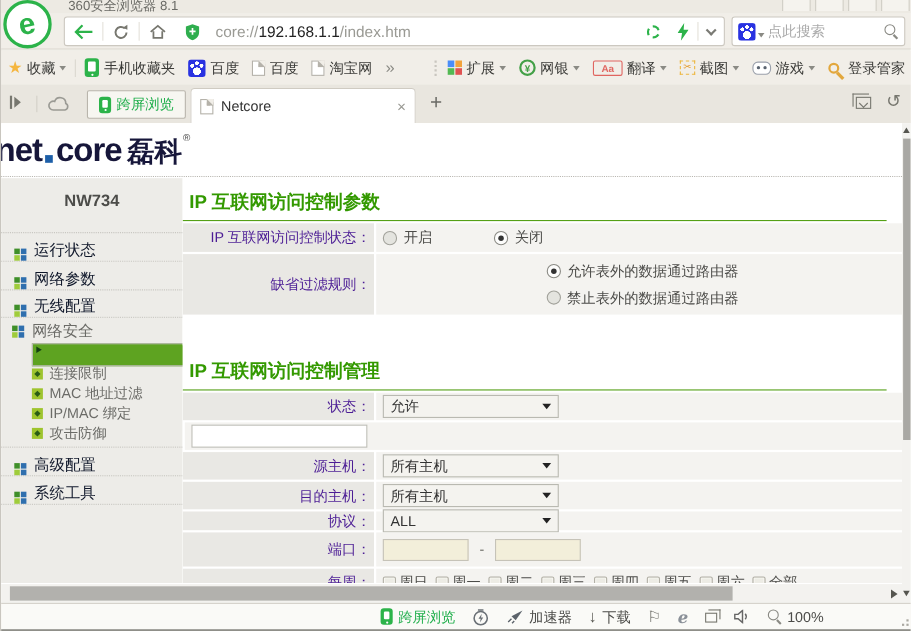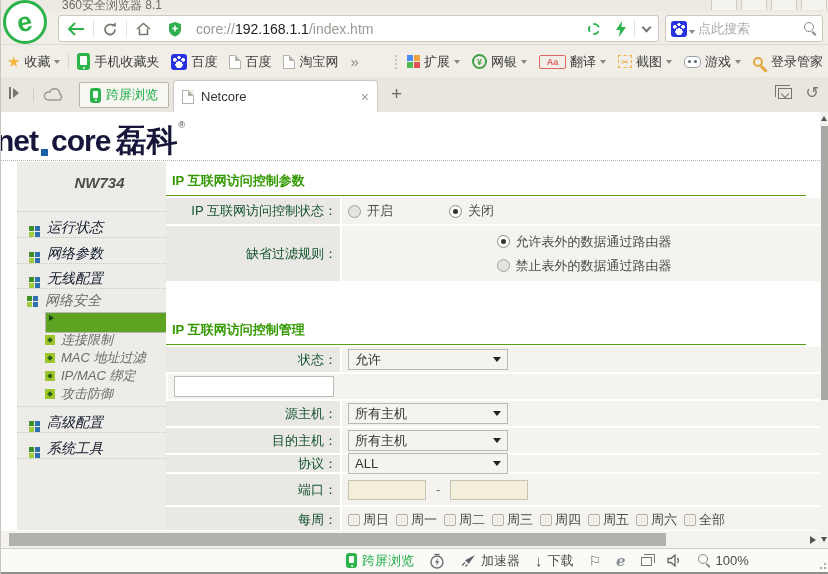--- a/index.html
+++ b/index.html
@@ -80,45 +80,45 @@
   .tablist:before { content:""; position:absolute; left:-4px; top:-4px; width:14px; height:11px; border:1.5px solid #77776f; border-right:none; border-bottom:none; }
   .tablist:after { content:""; position:absolute; left:3px; top:2px; width:5px; height:5px; border-right:1.5px solid #77776f; border-bottom:1.5px solid #77776f; transform:rotate(45deg); }
   .undoicon { font-size:16px; color:#77776f; line-height:1; }
 
   
   .page { position:absolute; left:0; top:112px; width:828px; height:436px; background:#fff; }
   .pghead { position:absolute; left:0; top:0; width:819px; height:49px; background:#fff; border-bottom:1px dotted #b8b6b0; overflow:hidden; }
   .brand { position:absolute; left:-5px; top:8px; display:flex; align-items:baseline; white-space:nowrap; }
   .brand .lat { font-size:30px; font-weight:bold; color:#16163a; letter-spacing:-1px; }
   .brand .dot { width:7px; height:7px; background:#1d5fa8; margin:0 3px; align-self:flex-end; margin-bottom:6px; }
-  .brand .cjk { font-size:31px; font-weight:bold; color:#16163a; margin-left:5px; }
+  .brand .cjk { font-size:25px; font-weight:bold; color:#16163a; margin-left:5px; }
   .brand .reg { font-size:9px; color:#444; margin-left:1px; align-self:flex-start; }
 
   .pgbody { position:absolute; left:0; top:50px; width:819px; height:368px; }
 
   
-  .sidebar { position:absolute; left:16px; top:0; width:165px; height:368px; background:#edecE8; background:#edece8; display:flex; flex-direction:column;font-style:italic; }
+  .sidebar { position:absolute; left:0; top:0; width:165px; height:368px; background:#edecE8; background:#edece8; display:flex; flex-direction:column; }
   .srow { display:flex; align-items:flex-end; gap:7px; padding-left:12px; border-bottom:1px dotted #c8c7c1; color:#0f172a; font-size:14px; }
   .srow.model { height:50px; justify-content:center; padding-left:0; color:#4c4c49; font-weight:bold; font-size:15px; align-items:flex-start; padding-top:12px; }
   .wicon { width:11px; height:11px; display:grid; grid-template-columns:5px 5px; grid-template-rows:5px 5px; gap:1px; flex:none; }
   .wicon i:nth-child(1){background:#3f8f29}.wicon i:nth-child(2){background:#2f6fae}.wicon i:nth-child(3){background:#9fcc3b}.wicon i:nth-child(4){background:#2f6fae}
   .sgroup { border-bottom:1px dotted #c8c7c1; padding-bottom:3px; }
   .sgroup .ghead { display:flex; align-items:center; gap:7px; padding-left:10px; height:24px; color:#6b6b67; font-size:14px; }
   .subrow { display:flex; align-items:center; gap:6px; padding-left:28px; height:18px; color:#6b6b67; font-size:13px; }
   .subicon { width:10px; height:10px; background:#9ec42e; position:relative; flex:none; }
   .subicon:after { content:""; position:absolute; left:3px; top:3px; width:4px; height:4px; background:#295c14; transform:rotate(45deg); }
   .subicon.sel { background:#5ea321; }
   .subicon.sel:after { width:0; height:0; background:none; left:3px; top:2px; border-top:3px solid transparent; border-bottom:3px solid transparent; border-left:5px solid #133f12; transform:none; }
   .sfill { flex:1; }
 
   
   .content { position:absolute; left:165px; top:0; width:654px; height:368px; overflow:hidden; background:#fff; }
-  .sechead { padding:10px 0 5px 6px; font-size:13px; font-weight:bold; color:#339900; border-bottom:1px solid #55a016; margin-right:14px; }
+  .sechead { padding:10px 0 5px 6px; font-size:17px; font-weight:bold; color:#339900; border-bottom:1px solid #55a016; margin-right:14px; }
   .frow { display:flex; margin-top:2px; }
-  .frow .lbl { width:174px; background:#e9e8e4; color:#14532d; font-size:13px; display:flex; align-items:center; justify-content:flex-end; padding-right:3px; flex:none; }
+  .frow .lbl { width:174px; background:#e9e8e4; color:#4c1d95; font-size:13px; display:flex; align-items:center; justify-content:flex-end; padding-right:3px; flex:none; }
   .frow .val { flex:1; background:#f4f3f0; margin-left:2px; display:flex; align-items:center; padding-left:6px; font-size:13px; color:#4c4c49; gap:6px; }
   .radio { width:13px; height:13px; border-radius:50%; border:1px solid #a2a29b; background:#e4e4df; position:relative; flex:none; }
   .radio.on { background:#fdfdfc; border-color:#8a8a84; }
   .radio.on:after { content:""; position:absolute; left:3px; top:3px; width:5px; height:5px; border-radius:50%; background:#333; }
   .optlabel { color:#4c4c49; }
   .valcol { flex-direction:column; align-items:flex-start; justify-content:center; gap:4px; }
   .optline { display:flex; align-items:center; gap:6px; }
   .savebtn { margin-left:0; padding:3px 20px; font-size:13px; color:#3a3a37; background:linear-gradient(#fdfdfc,#e9e9e5); border:1px solid #9a9a93; font-family:inherit; }
   .sel { width:160px; height:21px; background:#f4f3ef; border:1px solid #b9b9b1; display:flex; align-items:center; justify-content:space-between; padding:1px 6px; font-size:13px; color:#333; }
   .sel .caret { width:0; height:0; border-left:4px solid transparent; border-right:4px solid transparent; border-top:5px solid #222; }

